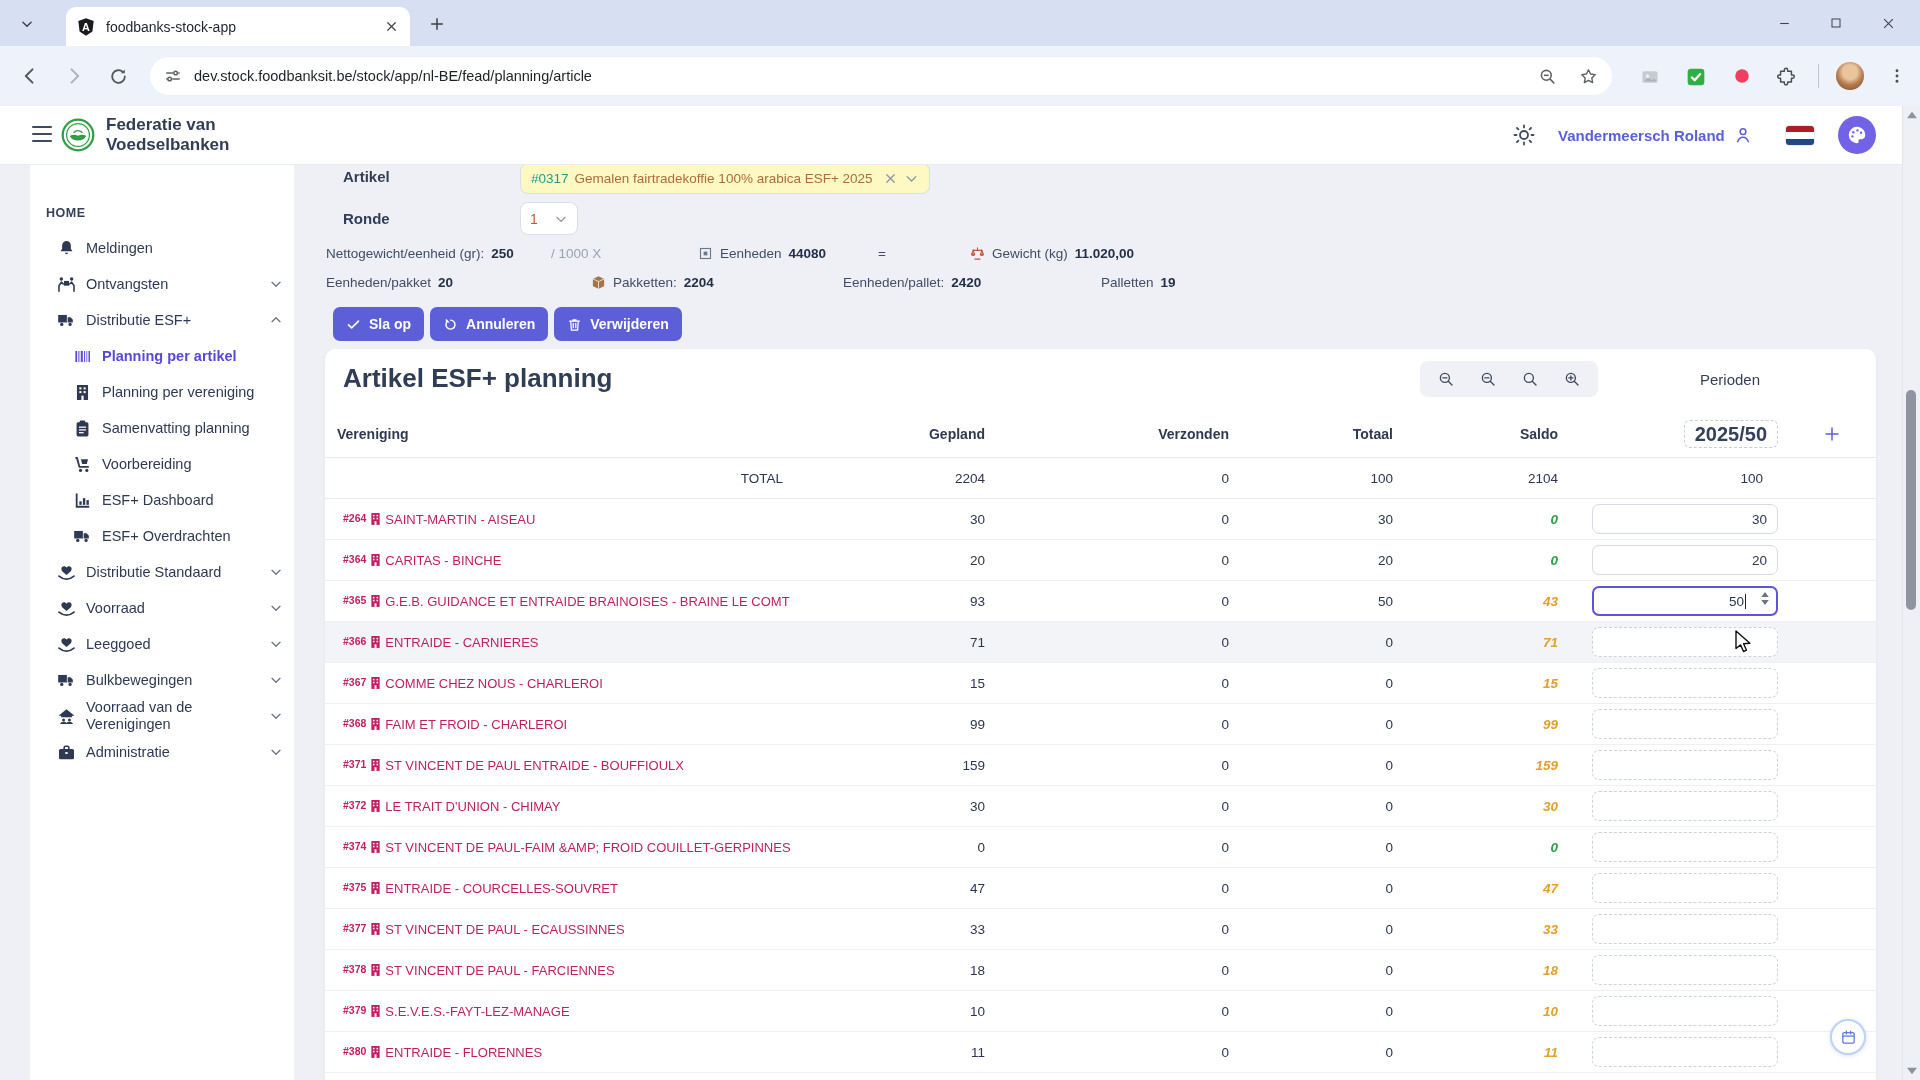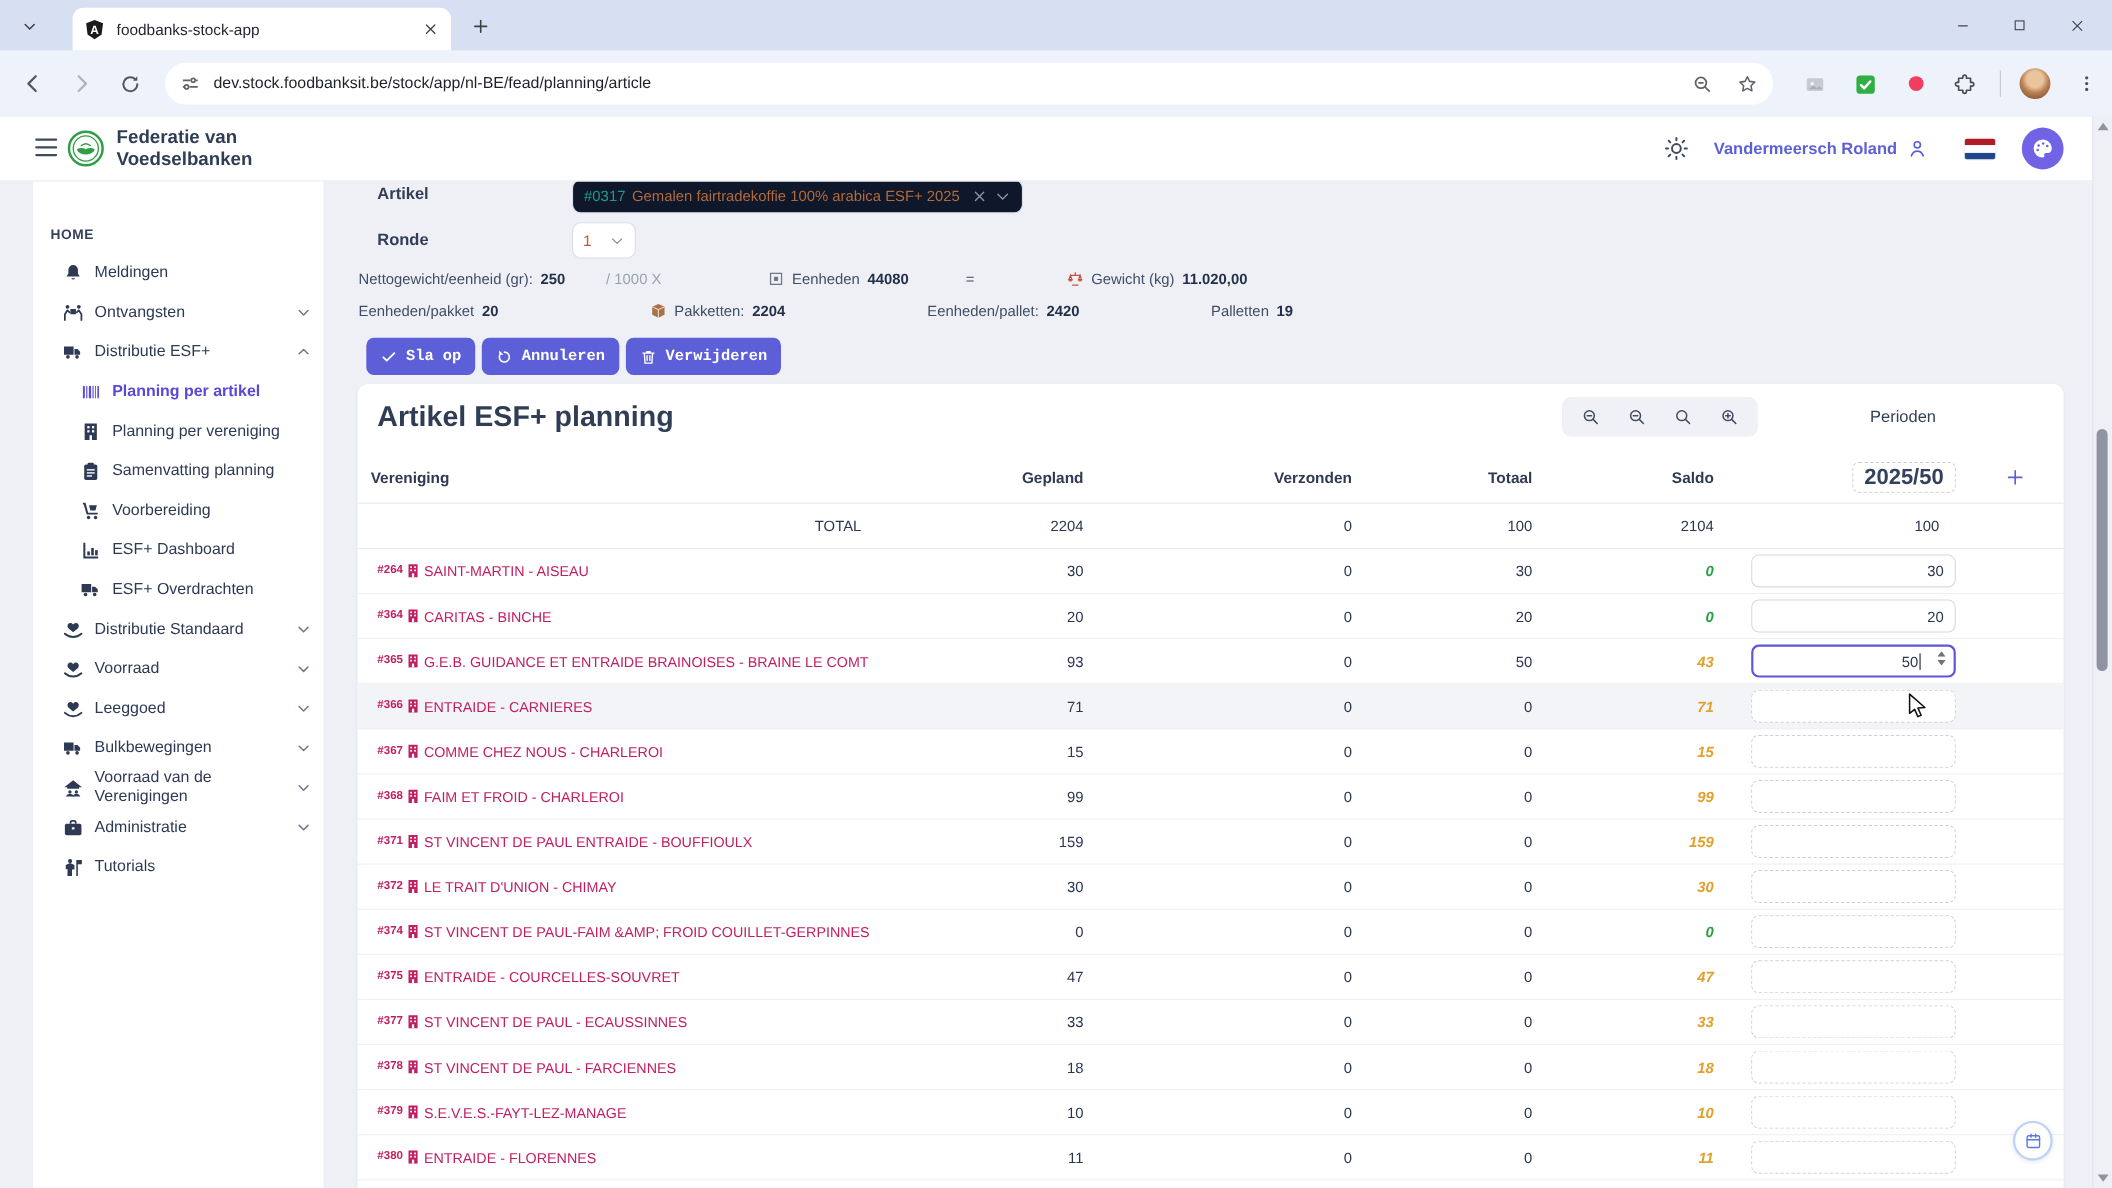--- a/index.html
+++ b/index.html
@@ -48,39 +48,39 @@
   .nav-item .nav-icon svg{width:19px;height:19px}
   .nav-label{line-height:1.15}
   .nav-chevron{margin-left:auto;color:#6b7689;width:16px;height:16px}
   .nav-chevron svg{width:16px;height:16px}
   .nav-item.child{padding-left:43px}
   .nav-item.active{color:#5848d8;font-weight:700}
   .nav-item.active .nav-icon{color:#5848d8}
   
   .form{position:absolute;left:325px;top:58px;width:1555px;height:190px}
   .f-label{position:absolute;font-size:15px;font-weight:700;color:#323e57}
-  .chip-box{position:absolute;left:195px;top:-1px;height:31px;min-width:380px;background:#0f172a;border:1px solid #d9dde7;
+  .chip-box{position:absolute;left:195px;top:-1px;height:31px;min-width:380px;background:#fef9c3;border:1px solid #d9dde7;
             border-radius:8px;display:flex;align-items:center;padding:0 10px;box-sizing:border-box;font-size:13.5px;gap:6px}
   .chip-code{color:#1f9a8d}
   .chip-name{color:#b06a3c}
   .ronde-select{position:absolute;left:195px;top:38px;width:58px;height:33px;background:#fff;border:1px solid #d9dde7;
                 border-radius:8px;display:flex;align-items:center;padding:0 9px;box-sizing:border-box;font-size:14px;color:#bb5a2e}
   .stats{position:absolute;left:0;height:18px;width:100%}
   .stats .stat{position:absolute;top:0;display:flex;align-items:center;gap:7px;font-size:13.5px;color:#404d66;white-space:nowrap}
   .stat .v{font-weight:700;color:#233049}
   .stat.muted{color:#9aa2b1}
   .stats1{top:82px}.stats2{top:111px}
   .stats1 .stat:nth-child(1){left:1px}.stats1 .stat:nth-child(2){left:226px}
   .stats1 .stat:nth-child(3){left:373px}.stats1 .stat:nth-child(4){left:553px}
   .stats1 .stat:nth-child(5){left:645px}
   .stats2 .stat:nth-child(1){left:1px}.stats2 .stat:nth-child(2){left:266px}
   .stats2 .stat:nth-child(3){left:518px}.stats2 .stat:nth-child(4){left:776px}
   .stat-icon{width:15px;height:15px}.stat-icon svg{width:15px;height:15px}
   .btn-row{position:absolute;left:8px;top:143px;display:flex;gap:6px}
-  .btn{height:34px;background:#5c5fd8;color:#fff;border:none;border-radius:7px;font-family:Liberation Mono, monospace;
+  .btn{height:34px;background:#5c5fd8;color:#fff;border:none;border-radius:7px;font-family:Liberation Sans, sans-serif;
        font-size:14px;font-weight:700;display:flex;align-items:center;gap:8px;padding:0 13px}
   .btn svg{width:15px;height:15px}
   
   .card{position:absolute;left:325px;top:243px;width:1551px;height:900px;background:#fff;border-radius:10px;
         box-shadow:0 1px 3px rgba(30,40,70,.06)}
   .card-title{position:absolute;left:18px;top:14px;font-size:26px;font-weight:700;color:#2f3d55}
   .zoom-group{position:absolute;left:1095px;top:12px;height:36px;background:#f0f1f6;border-radius:8px;
               display:flex;align-items:center;gap:24px;padding:0 17px;color:#3f4a5f}
   .zoom-group svg{width:18px;height:18px}
   .perioden{position:absolute;left:1375px;top:22px;font-size:15px;color:#333f58}
@@ -488,32 +488,20 @@
               <rect x="10.5" y="11.5" width="3" height="2.4" fill="#fff"></rect>
             </svg>
           </span>
     <span class="nav-label">Administratie</span>
     <span class="nav-chevron">
             <svg viewBox="0 0 24 24">
               <path d="M6 9.5l6 6 6-6" stroke="currentColor" stroke-width="2" fill="none" stroke-linecap="round" stroke-linejoin="round"></path>
             </svg>
           </span>
   </div>
-        <div class="nav-item">
-    <span class="nav-icon">
-            <svg viewBox="0 0 24 24">
-              <circle cx="8.5" cy="4.8" r="2.4" fill="currentColor"></circle>
-              <path d="M5.5 22v-8.5l-2 .9V9.2L8.5 7l5 2.2v5.2h-2.8V22z" fill="currentColor"></path>
-              <path d="M16.5 3.5V22" stroke="currentColor" stroke-width="1.8"></path>
-              <path d="M16.5 3.5h5.5v5h-5.5z" fill="currentColor"></path>
-            </svg>
-          </span>
-    <span class="nav-label">Tutorials</span>
-
-  </div>
       </nav>
   </aside>
 
   <div class="form">
     <span class="f-label" style="left:18px;top:4px">Artikel</span>
     <div class="chip-box">
       <span class="chip-code">#0317</span>
       <span class="chip-name">Gemalen fairtradekoffie 100% arabica ESF+ 2025</span>
       <svg width="15" height="15" viewBox="0 0 24 24" style="margin-left:4px">
           <path d="M6 6l12 12M18 6 6 18" stroke="#8b93a5" stroke-width="2" stroke-linecap="round"></path>

